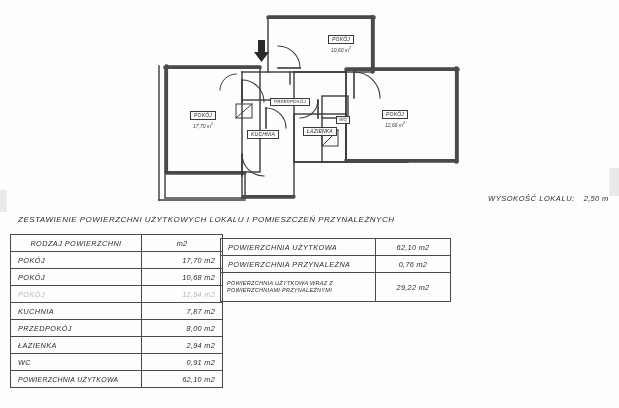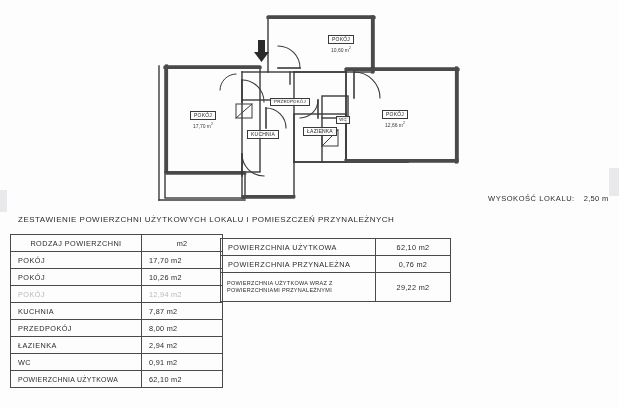--- a/index.html
+++ b/index.html
@@ -9,20 +9,21 @@
     background: #ffffff;
   }
   #page {
     position: relative;
     width: 619px;
     height: 408px;
     background: #fdfdfd;
     overflow: hidden;
     font-family: "Liberation Sans", sans-serif;
     color: #2b2b2b;
+    font-style: italic;
     -webkit-font-smoothing: antialiased;
   }
 
   
   .scan-edge {
     position: absolute;
     background: #e9e9ec;
     pointer-events: none;
   }
   .scan-edge.left  { left: 0;   top: 190px; width: 7px;  height: 22px; }
@@ -111,21 +112,21 @@
     padding: 0 7px;
     height: 16px;
     vertical-align: middle;
     letter-spacing: .45px;
     white-space: nowrap;
   }
 
   
   #tbl-left { left: 10px; top: 234px; }
   #tbl-left td.lbl { width: 116px; text-align: left; }
-  #tbl-left td.val { width: 66px;  text-align: left; letter-spacing: .3px; }
+  #tbl-left td.val { width: 66px;  text-align: right; letter-spacing: .3px; }
   #tbl-left tr.hdr td { text-align: center; }
   #tbl-left tr.hdr td.lbl { text-align: center; }
   
   #tbl-left tr.faint td { color: #b9b9bd; }
   #tbl-left tr.total td.lbl { font-size: 6.9px; letter-spacing: .3px; }
 
   
   #tbl-right { left: 220px; top: 238px; }
   #tbl-right td.lbl { width: 140px; text-align: left; }
   #tbl-right td.val { width: 60px;  text-align: center; letter-spacing: .3px; }
@@ -274,21 +275,21 @@
         <td class="lbl">RODZAJ POWIERZCHNI</td>
         <td class="val">m2</td>
       </tr>
 
       <tr>
         <td class="lbl">POKÓJ</td>
         <td class="val">17,70 m2</td>
       </tr>
       <tr>
         <td class="lbl">POKÓJ</td>
-        <td class="val">10,26 m2</td>
+        <td class="val">10,68 m2</td>
       </tr>
       <tr class="faint">
         <td class="lbl">POKÓJ</td>
         <td class="val">12,94 m2</td>
       </tr>
       <tr>
         <td class="lbl">KUCHNIA</td>
         <td class="val">7,87 m2</td>
       </tr>
       <tr>

